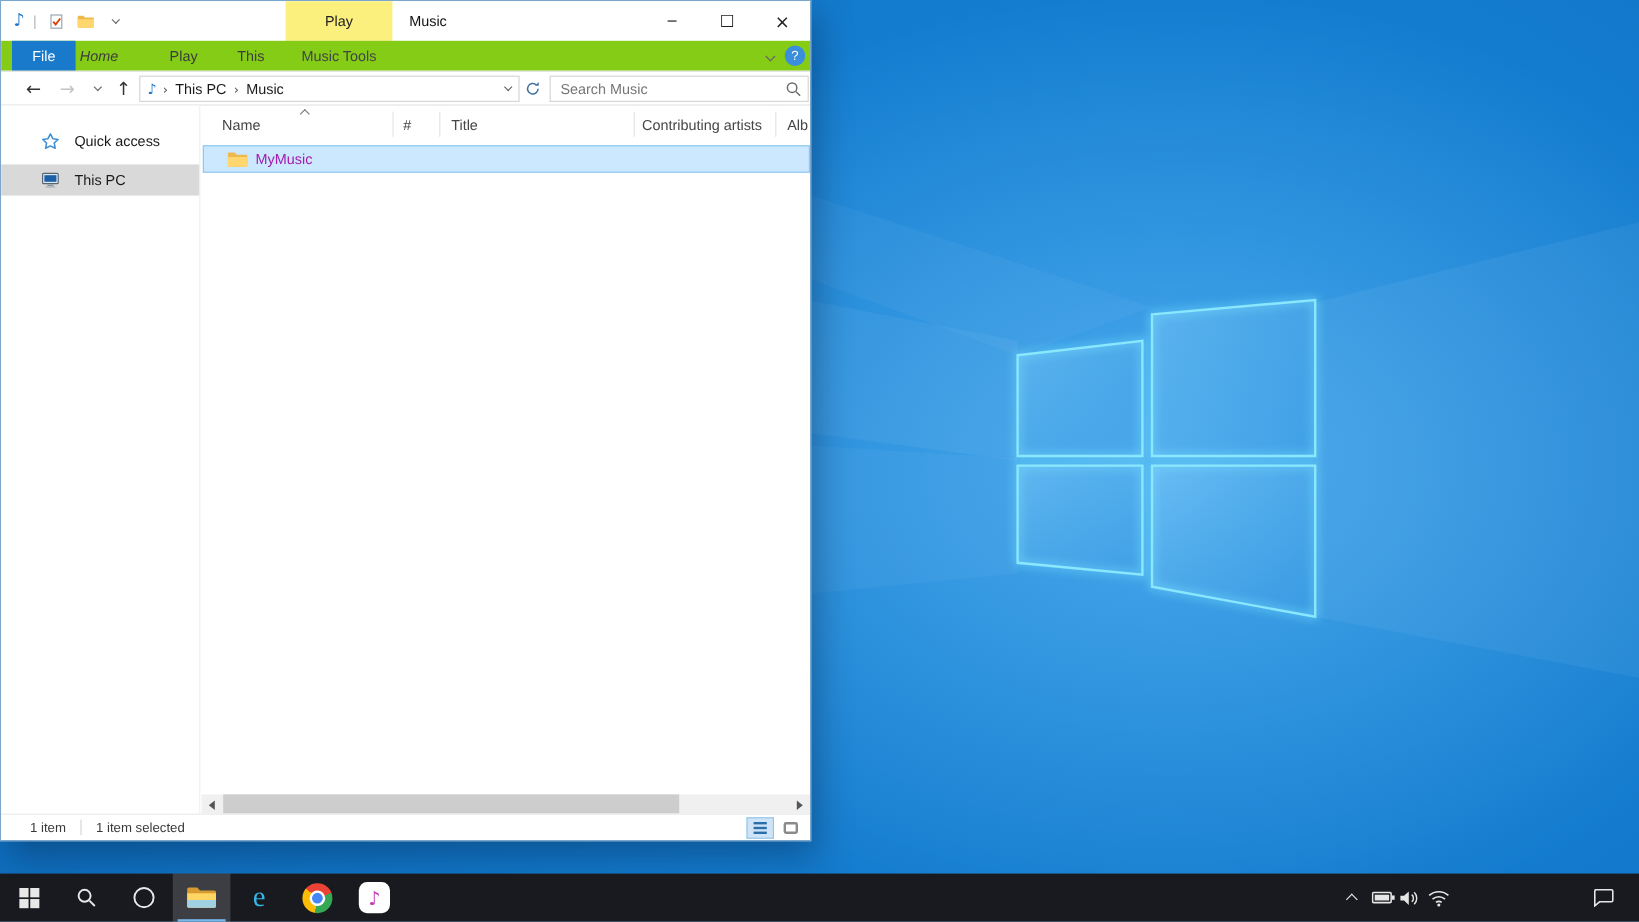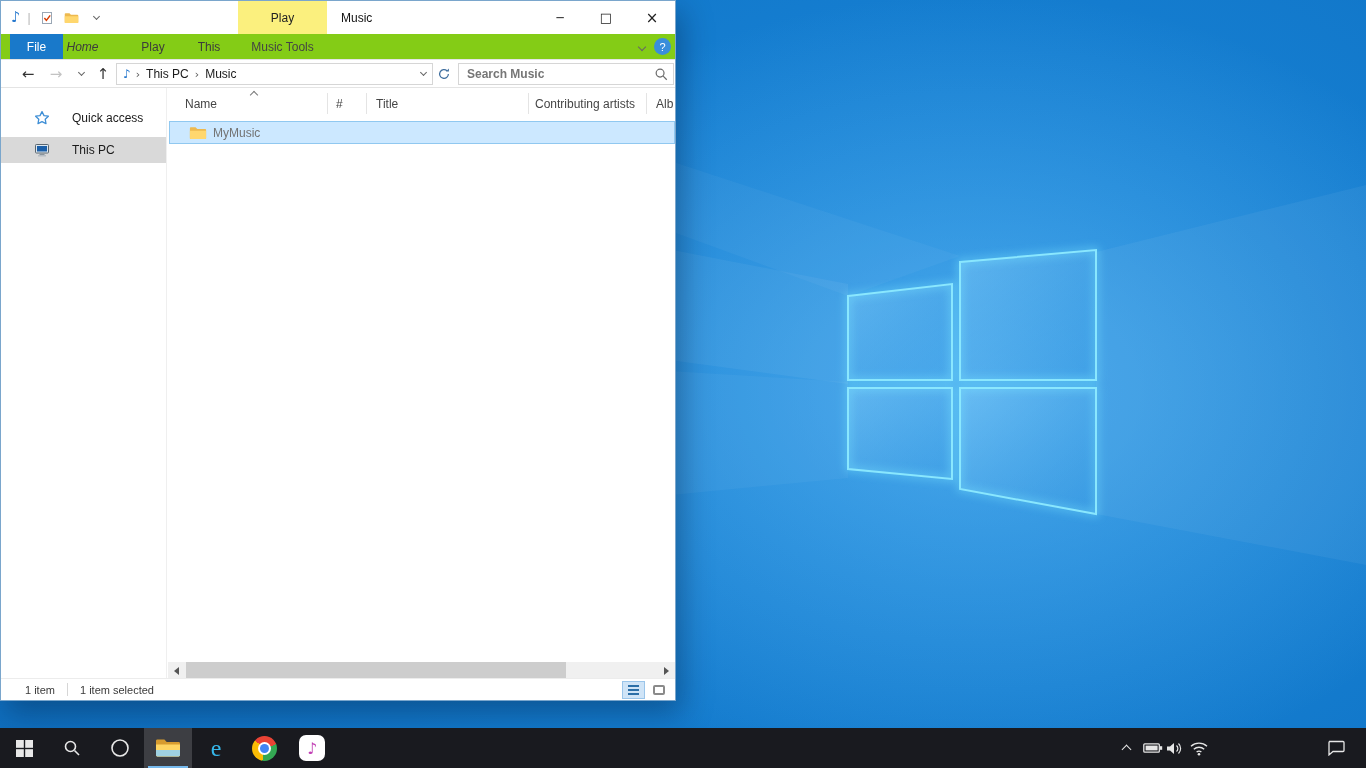--- a/index.html
+++ b/index.html
@@ -48,37 +48,37 @@
   .nav-fwd { left:42px; width:26px; color:#c3c3c3; }
   .nav-recent { left:72px; width:16px; }
   .nav-up { left:90px; width:24px; color:#333; }
   .addressbox { position:absolute; left:115px; top:3px; width:317px; height:22px; border:1px solid #d6d6d6; background:#fff; display:flex; align-items:center; }
   .addr-icon { color:#2376cd; font-size:12px; margin:0 5px 0 6px; }
   .crumb { padding:0 6px; height:100%; display:flex; align-items:center; color:#1a1a1a; }
   .crumb-sep { color:#555; font-size:11px; }
   .addr-drop { margin-left:auto; width:18px; height:100%; display:flex; align-items:center; justify-content:center; }
   .refresh-btn { position:absolute; left:433px; top:4px; width:20px; height:20px; display:flex; align-items:center; justify-content:center; }
   .searchbox { position:absolute; left:457px; top:3px; width:216px; height:22px; border:1px solid #d6d6d6; background:#fff; }
-  .searchbox input { position:absolute; left:0; top:0; width:190px; height:20px; border:none; outline:none; padding-left:8px; font-size:12px; font-family:inherit; color:#0f766e; background:transparent;font-weight:bold; }
+  .searchbox input { position:absolute; left:0; top:0; width:190px; height:20px; border:none; outline:none; padding-left:8px; font-size:12px; font-family:inherit; color:#0f766e; background:transparent; }
   .searchbox input::placeholder { color:#767676; }
   .search-icon { position:absolute; right:4px; top:3px; }
 
   .sidebar { position:absolute; left:0; top:87px; width:166px; bottom:22px; background:#fff; border-right:1px solid #efefef; padding-top:17px; }
-  .side-item { height:26px; margin-bottom:6px; display:flex; align-items:center; gap:22px; padding-left:33px; color:#1a1a1a; }
+  .side-item { height:26px; margin-bottom:6px; display:flex; align-items:center; gap:12px; padding-left:33px; color:#1a1a1a; }
   .side-item.selected { background:#d9d9d9; }
   .side-icon { width:16px; height:16px; flex:0 0 16px; }
 
   .colheaders { position:absolute; left:167px; top:89px; width:507px; height:27px; color:#454545; }
   .colheaders .col { position:absolute; top:0; height:27px; display:flex; align-items:center; }
   .col-sep { position:absolute; top:3px; width:1px; height:21px; background:#e4e4e4; }
   .sort-caret { position:absolute; left:83px; top:2px; width:6px; height:6px; border-left:1.3px solid #7a7a7a; border-top:1.3px solid #7a7a7a; transform:rotate(45deg); }
 
   .filerow { position:absolute; left:168px; top:120px; width:506px; height:23px; background:#cce8ff; border:1px solid #90c8f0; display:flex; align-items:center; }
   .filerow .file-icon { margin-left:19px; width:18px; height:14px; }
-  .filerow .file-label { margin-left:6px; color:#737373; }
+  .filerow .file-label { margin-left:6px; color:#a21caf; }
 
   .hscroll { position:absolute; left:167px; top:661px; width:507px; height:17px; background:#f0f0f0; }
   .hs-arrow { position:absolute; top:0; width:17px; height:17px; display:flex; align-items:center; justify-content:center; }
   .hs-arrow.left { left:0; } .hs-arrow.right { right:0; }
   .tri-l { width:0; height:0; border-top:4px solid transparent; border-bottom:4px solid transparent; border-right:5px solid #555; }
   .tri-r { width:0; height:0; border-top:4px solid transparent; border-bottom:4px solid transparent; border-left:5px solid #555; }
   .hs-thumb { position:absolute; left:18px; top:0; width:380px; height:17px; background:#cdcdcd; }
 
   .statusbar { position:absolute; left:0; bottom:0; right:0; height:22px; background:#fff; border-top:1px solid #ececec; display:flex; align-items:center; font-size:11px; color:#3a3a3a;margin-top:36px; }
   .status-count { margin-left:24px; }

